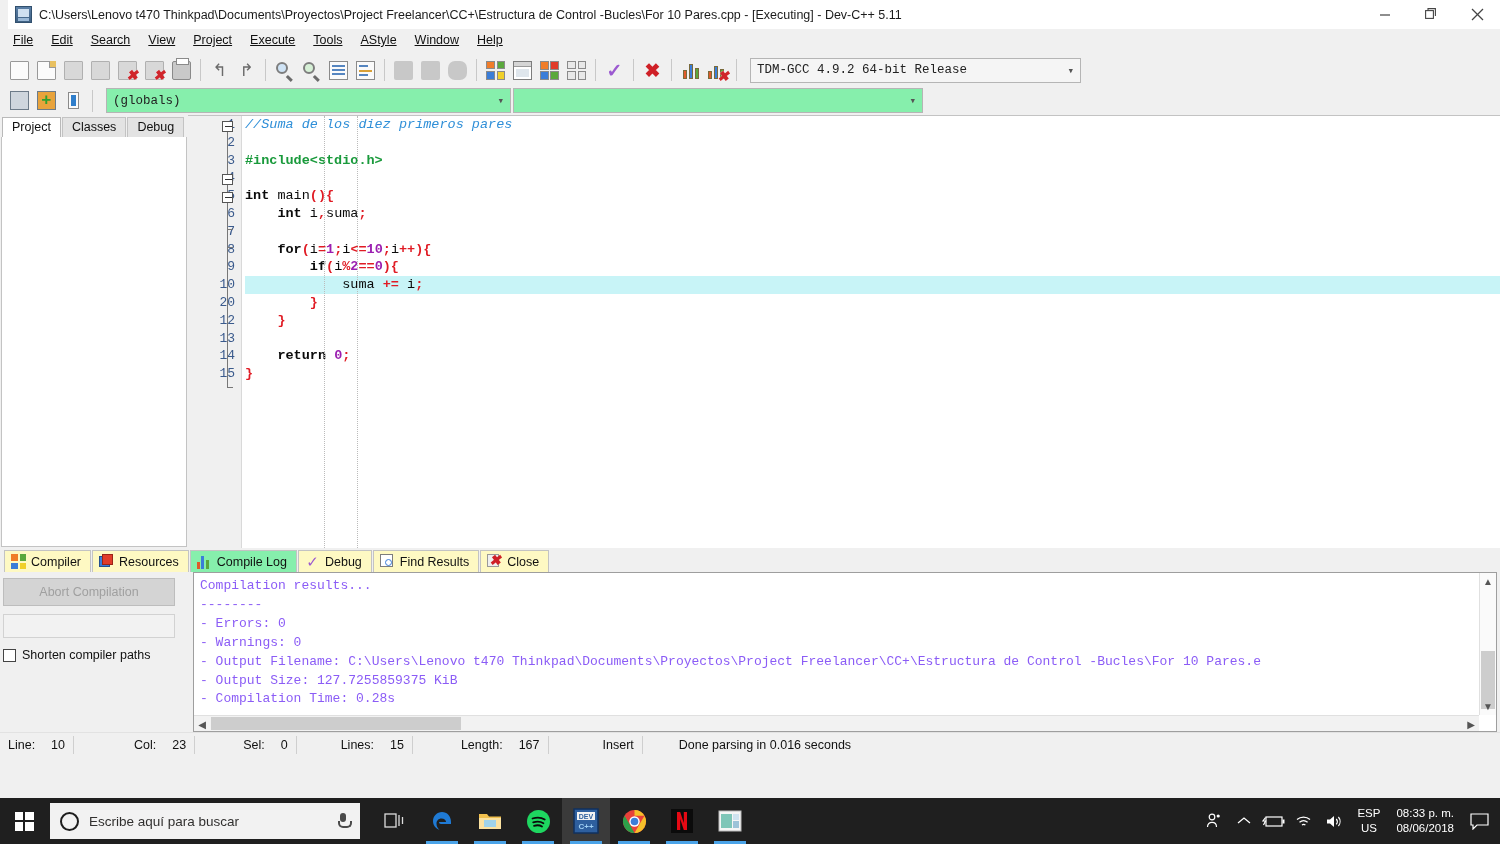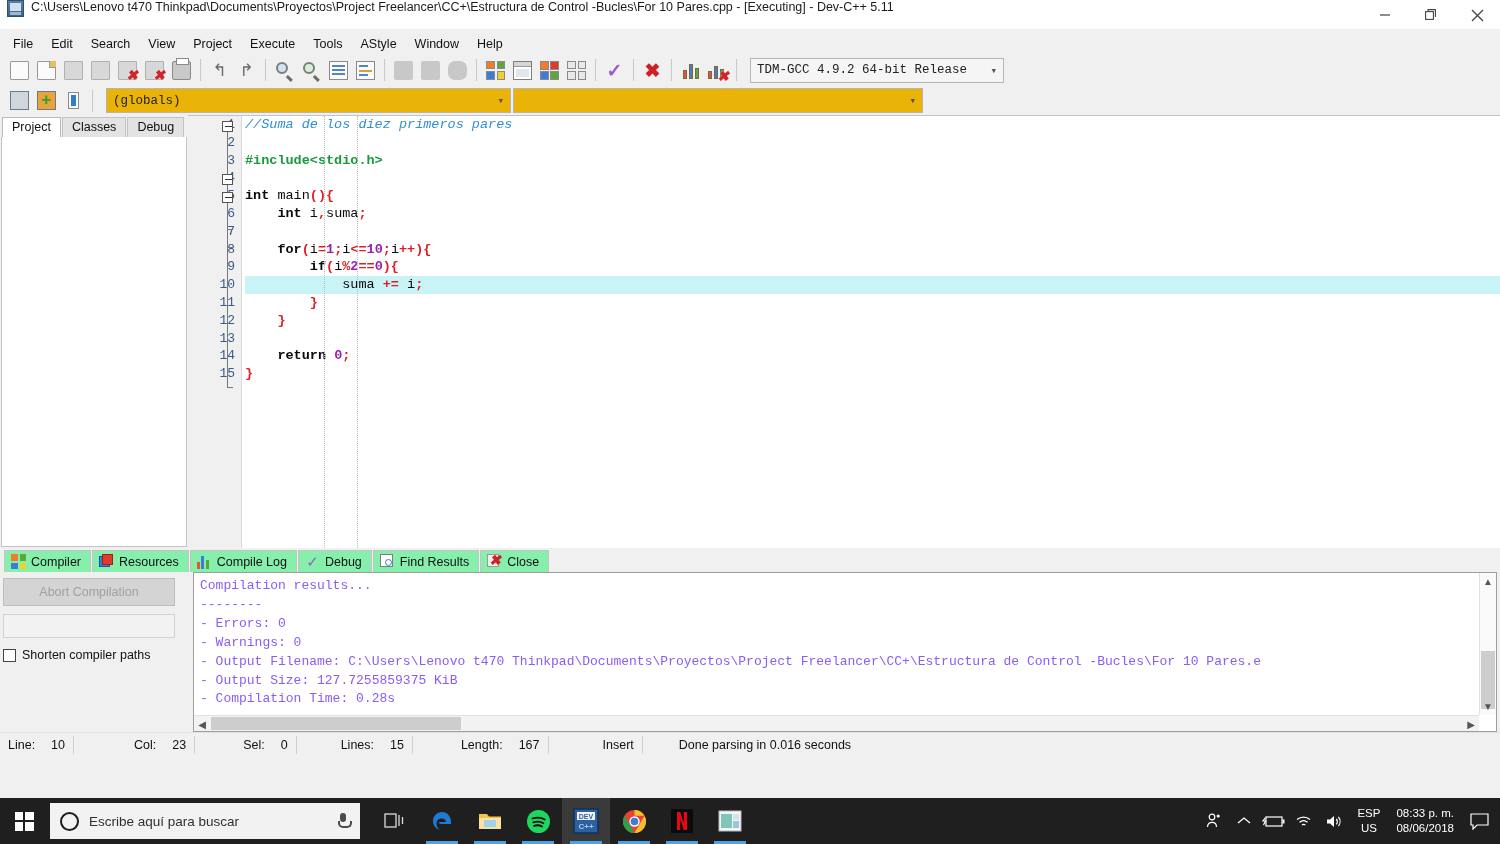--- a/index.html
+++ b/index.html
@@ -7,22 +7,23 @@
     margin: 0; padding: 0;
     width: 1500px; height: 844px;
     overflow: hidden;
     font-family: "Liberation Sans", sans-serif;
     background: #f0f0f0;
   }
   #app { position: relative; width: 1500px; height: 844px; background: #f0f0f0; }
 
   
   .titlebar {
-    height: 30px; background: #ffffff; display: flex; align-items: flex-start;
+    height: 30px; background: #ffffff; display: flex; align-items: center;
     border-bottom: 1px solid #f0f0f0;
+    margin-left: 8px;
   }
   .title-icon {
     width: 17px; height: 17px; margin-left: 7px; margin-right: 7px;
     background: linear-gradient(#5b7fa6, #3f6183);
     border: 1px solid #31506e; position: relative; flex: none;
   }
   .title-icon::before {
     content: ""; position: absolute; left: 2px; top: 2px; width: 11px; height: 8px;
     background: #cfe0f0;
   }
@@ -35,22 +36,22 @@
   }
   .winbtns { margin-left: auto; display: flex; height: 30px; }
   .winbtn {
     width: 46px; height: 30px; display: flex; align-items: center; justify-content: center;
     color: #444;
   }
   .winbtn svg { display: block; }
 
   
   .menubar {
-    height: 24px; background: #f0f0f0; display: flex; align-items: flex-end;
-    padding-left: 4px; font-size: 12.5px; color: #111;
+    height: 24px; background: #f0f0f0; display: flex; align-items: flex-start;
+    padding-left: 4px; font-size: 12.5px; color: #111; text-decoration: underline;
   }
   .menuitem { padding: 3px 9px; white-space: nowrap; }
 
   
   .toolbar {
     height: 32px; background: #f0f0f0; display: flex; align-items: center;
     padding-left: 6px; gap: 0px;
   }
   .tb-row2 { height: 29px; }
   .tbtn {
@@ -81,27 +82,27 @@
   .ic-check { color: #9b59d0; font-size: 19px; font-weight: bold; line-height: 19px; }
   .ic-bigx { color: #cf2027; font-size: 19px; font-weight: bold; line-height: 19px; }
   .ic-bars { display: flex; align-items: flex-end; gap: 2px; height: 17px; }
   .ic-bars b { width: 4px; display: block; border: 1px solid #7a6a3a; }
   .ic-prj { background: #cfd6dd; border: 1.5px solid #6d7b88; }
   .ic-plus { color: #2fa02f; font-size: 17px; font-weight: bold; line-height: 19px; }
   .ic-bluebar { width: 11px; height: 17px; background: #fafafa; border: 1.5px solid #8a8a8a; position: relative; }
   .ic-bluebar::after { content:""; position:absolute; left:2px; top:2px; width:5px; bottom:2px; background:#2f7ecb;}
 
   .combo {
-    height: 25px; background: #eab308; border: 1px solid #b5b5b5;
+    height: 25px; background: #86efac; border: 1px solid #b5b5b5;
     display: flex; align-items: center; padding: 0 6px;
     font-family: "Liberation Mono", monospace; font-size: 12.5px; color: #222;
     position: relative;
   }
   .combo .chev { margin-left: auto; font-size: 11px; color: #555; }
-  #compiler-combo { width: 254px; margin-left: 8px; background: #f5f5f5; }
+  #compiler-combo { width: 331px; margin-left: 8px; background: #f5f5f5; }
   #globals-combo { width: 405px; margin-left: 8px; }
   #class-combo { width: 410px; margin-left: 2px; }
 
   
   .main { display: flex; height: 433px; }
   .left-panel { width: 188px; background: #f0f0f0; display: flex; flex-direction: column; }
   .lp-tabs { display: flex; height: 22px; align-items: flex-end; padding-left: 2px; }
   .lp-tab {
     font-size: 12.5px; padding: 2px 9px 3px 9px; background: #e3e3e3;
     border: 1px solid #c3c3c3; border-bottom: none; color: #111; margin-right: 1px;
@@ -150,21 +151,21 @@
   .id { color: #0b0b0b; }
   .cm { color: #2f8fd8; font-style: italic; }
   .pp { color: #1a9a3c; font-weight: bold; }
   .guide { position: absolute; top: 0; bottom: 0; width: 1px; border-left: 1px dotted #bbb; }
 
   
   .bottom { background: #f0f0f0; }
   .bp-tabs { display: flex; align-items: flex-end; height: 24px; padding-left: 4px; }
   .bp-tab {
     display: flex; align-items: center; gap: 5px; font-size: 12.5px;
-    padding: 3px 9px 3px 6px; background: #86efac; border: 1px solid #c3c3c3;
+    padding: 3px 9px 3px 6px; background: #fef9c3; border: 1px solid #c3c3c3;
     border-bottom: none; color: #111; margin-right: 1px; white-space: nowrap;
   }
   .bp-tab.active { background: #86efac; }
   .bp-ico { width: 15px; height: 15px; position: relative; flex: none; }
 
   .bp-body { display: flex; height: 160px; padding: 0 3px; gap: 4px; }
   .bp-left { width: 186px; padding-top: 6px; }
   .abortbtn {
     width: 172px; height: 28px; background: #d4d4d4; border: 1px solid #bdbdbd;
     color: #a0a0a0; font-size: 12.5px; display: flex; align-items: center; justify-content: center;
@@ -447,21 +448,21 @@
               <div class="gline">1</div>
               <div class="gline">2</div>
               <div class="gline">3</div>
               <div class="gline">4</div>
               <div class="gline">5</div>
               <div class="gline">6</div>
               <div class="gline">7</div>
               <div class="gline">8</div>
               <div class="gline">9</div>
               <div class="gline">10</div>
-              <div class="gline">11</div>
+              <div class="gline">20</div>
               <div class="gline">12</div>
               <div class="gline">13</div>
               <div class="gline">14</div>
               <div class="gline">15</div>
             </div>
           <div class="foldcol">
 
             <div class="fold-line" style="top:16px;height:256px;"></div>
             <div class="fold-box" style="top:5px;"></div>
             <div class="fold-box" style="top:58px;"></div>

